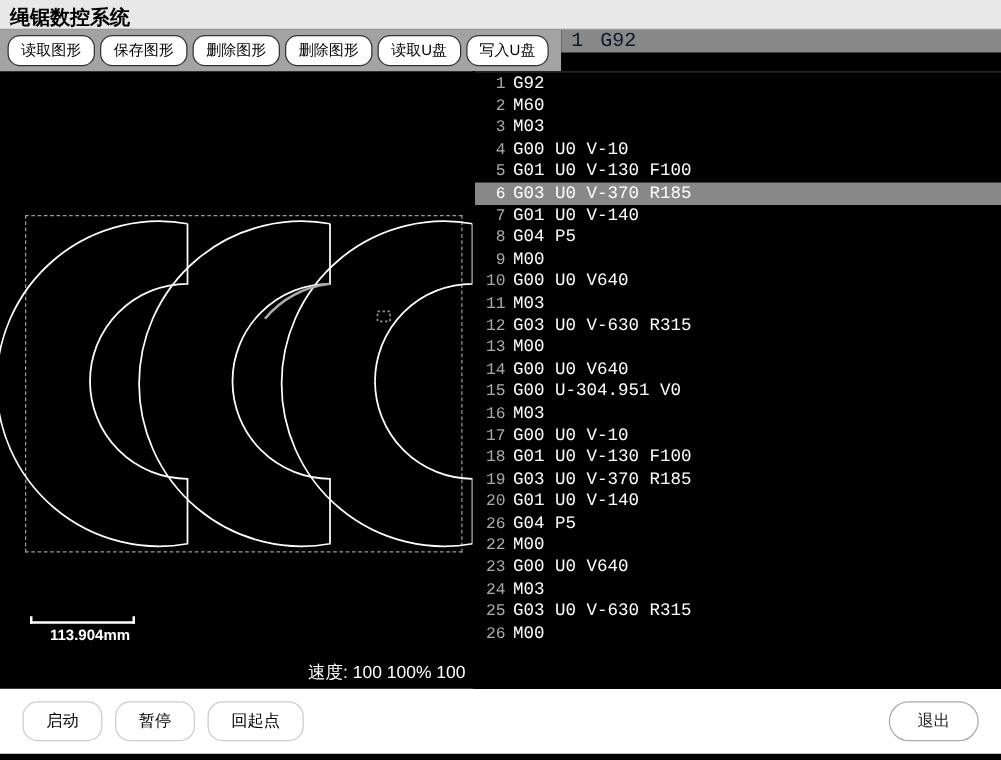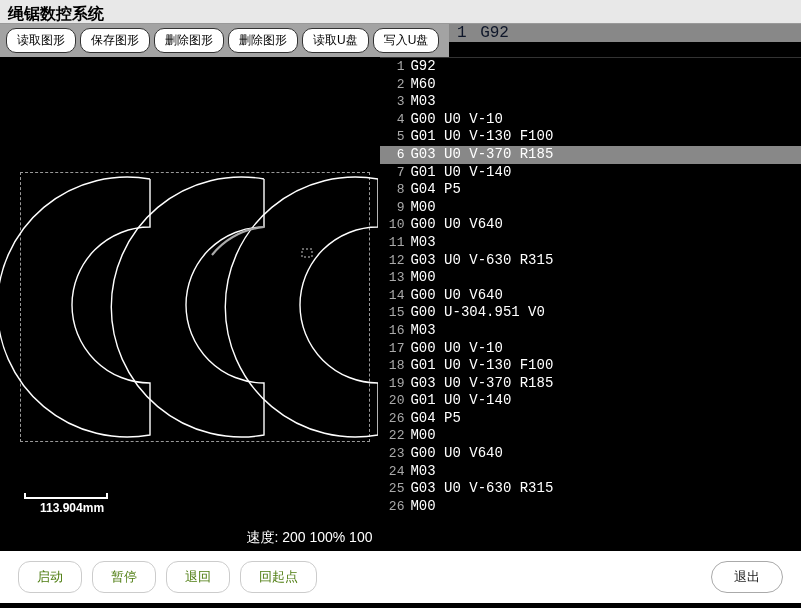--- a/index.html
+++ b/index.html
@@ -18,21 +18,21 @@
   .code-line { display: flex; align-items: baseline; padding: 0 4px; height: 17.6px; line-height:17.6px;}
   .code-line .ln { color: #aaa; width: 20px; text-align: right; margin-right: 6px; font-size: 13px; }
   .code-line .tx { color: #fff; white-space: pre; }
   .code-line.highlight { background: #888; }
   .code-line.highlight .tx, .code-line.highlight .ln { color:#fff; }
   .scale-label { position: absolute; left: 24px; bottom: 36px; color:#fff; font-size: 12px; font-weight: bold; margin-left: 16px;}
   .scale-bar { position:absolute; left:24px; bottom:52px; width:84px; height:6px; border-left:2px solid #fff;border-right:2px solid #fff;border-bottom:2px solid #fff;}
   .speed-label { position: absolute; right: 6px; bottom: 4px; font-size: 14px; color:#fff; }
   .dashbox { position:absolute; border:1px dashed #999; }
   .midband { display:flex; gap:10px; padding: 10px 18px; background:#fff; align-items:center;}
-  .mid-btn { border:1px solid #ccc; border-radius:12px; padding:6px 18px; font-size:13px; color:#4d7c0f; background:#fff; cursor:pointer;}
+  .mid-btn { border:1px solid #ccc; border-radius:12px; padding:6px 18px; font-size:13px; color:#000000; background:#fff; cursor:pointer;}
   .mid-spacer { flex:1; }
   .mid-exit { border:1px solid #aaa; border-radius:16px; padding:6px 22px; font-size:13px; color:#222; background:#fff; cursor:pointer;}
   .greyband { background:#555; height:16px; }
   .footer { background:#000; color:#fff; display:flex; align-items:center; padding:8px 14px; font-size:15px; gap:22px; height:42px;}
   .footer .spacer { flex:1; }
   svg.shape { position:absolute; top:0; left:0; }
 </style>
 </head>
 <body>
 
@@ -72,21 +72,21 @@
           <path d="M 264 122 L 264 170 A 78 78 0 1 0 264 326 L 264 378 A 130 130 0 1 1 264 122"></path>
 
           <path d="M 378 122 L 378 170 A 78 78 0 1 0 378 326 L 378 378 A 130 130 0 1 1 378 122"></path>
 
           <path d="M 264 170 A 78 78 0 0 0 212 198" stroke="#aaa" stroke-width="2.2"></path>
           <rect x="302" y="192" width="10" height="8" stroke="#888" stroke-dasharray="2 2"></rect>
         </g>
       </svg>
       <div class="scale-bar"></div>
       <div class="scale-label">113.904mm</div>
-      <div class="speed-label">速度: 200 100% 100</div>
+      <div class="speed-label">速度: 100 100% 100</div>
     </div>
 
     <div class="code-panel">
       <div class="code-list" id="code-list" style="top:0;">
 
       <div class="code-line">
             <span class="ln">1</span>
             <span class="tx">G92</span>
           </div>
           <div class="code-line">
@@ -189,21 +189,20 @@
             <span class="ln">26</span>
             <span class="tx">M00</span>
           </div>
         </div>
     </div>
   </div>
 
   <div class="midband">
     <button class="mid-btn">启动</button>
     <button class="mid-btn">暂停</button>
-    <button class="mid-btn">退回</button>
     <button class="mid-btn">回起点</button>
     <div class="mid-spacer"></div>
     <button class="mid-exit">退出</button>
   </div>
 
   <div class="greyband"></div>
 
   <div class="footer">
 
     <div class="spacer"></div>

